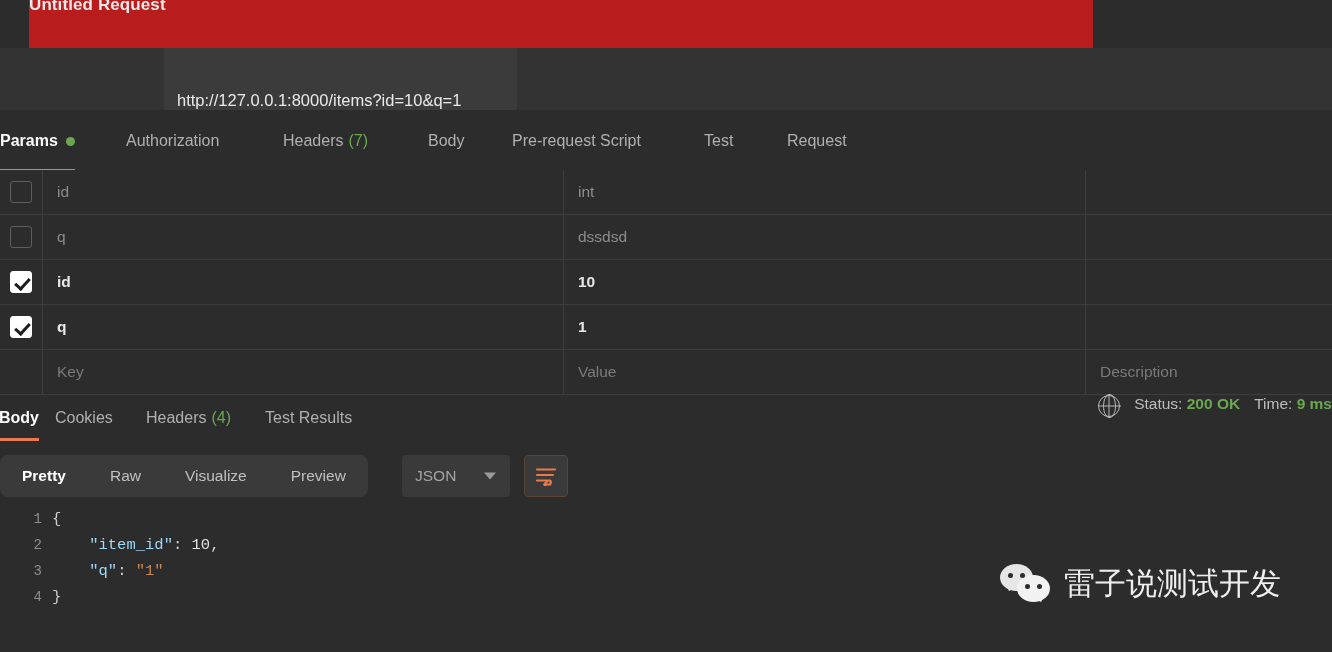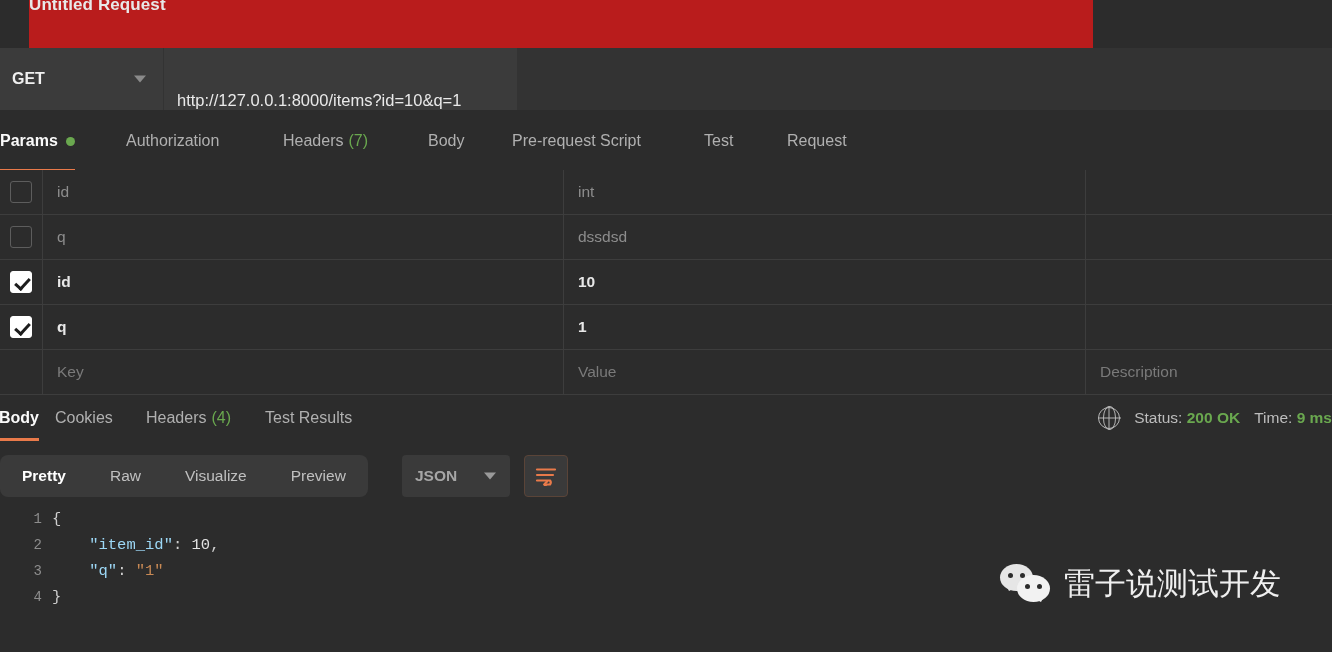--- a/index.html
+++ b/index.html
@@ -125,21 +125,21 @@
   .rtab {
     position: relative; height: 46px; display: flex; align-items: center;
     font-size: 16px; color: #b0b0b0; white-space: nowrap; cursor: pointer;
   }
   .rtab.active { color: #fafafa; font-weight: bold; }
   .rtab .underline {
     position: absolute; left: 0; right: 0; bottom: 0; height: 3px; background: #e97a4a;
   }
   .status-area {
     position: absolute; right: 0; top: 0; height: 46px;
-    display: flex; align-items: center; gap: 14px;
+    display: flex; align-items: flex-start; gap: 14px;
     font-size: 15.5px; color: #b8b8b8; white-space: nowrap;
   }
   .globe {
     width: 22px; height: 22px; border-radius: 50%;
     border: 1.6px solid #b6b6b6; position: relative; display: inline-block;
   }
   .globe::before {
     content: ""; position: absolute; left: 50%; top: -1.6px; bottom: -1.6px;
     width: 0; border-left: 1.6px solid #b6b6b6; transform: translateX(-50%);
   }
@@ -165,21 +165,21 @@
     display: flex; align-items: center;
   }
   .fmt-item {
     height: 42px; display: flex; align-items: center; padding: 0 22px;
     font-size: 15.5px; color: #c0c0c0; cursor: pointer; white-space: nowrap;
   }
   .fmt-item.active { color: #ffffff; font-weight: bold; }
   .json-select {
     position: absolute; left: 402px; top: 5px; width: 108px; height: 42px;
     background: #3a3a3a; border-radius: 4px;
-    display: flex; align-items: center; cursor: pointer; font-weight: bold;
+    display: flex; align-items: center; cursor: pointer;
   }
   .json-select .lbl { padding-left: 13px; font-size: 15.5px; color: #a6a6a6; }
   .json-select .cr {
     position: absolute; right: 14px; top: 50%; transform: translateY(-50%);
     width: 0; height: 0;
     border-left: 6px solid transparent; border-right: 6px solid transparent;
     border-top: 7px solid #9a9a9a;
   }
   .wrap-btn {
     position: absolute; left: 524px; top: 5px; width: 44px; height: 42px;
@@ -246,24 +246,20 @@
 </head>
 <body>
 
 <div id="app">
 
   <div class="titlebar">
     <div class="req-title">Untitled Request</div>
   </div>
 
   <div class="urlbar">
-    <div class="method-box">
-      <span class="method-label">GET</span>
-      <span class="caret-down"></span>
-    </div>
     <div class="url-field">
       <span class="url-text">http://127.0.0.1:8000/items?id=10&amp;q=1</span>
     </div>
   </div>
 
   <div class="req-tabs">
     <div class="tabrow" id="req-tabrow">
         <div class="tab active" style="position: absolute; left: 0px;">
           <span>Params</span>
           <span class="green-dot"></span>

